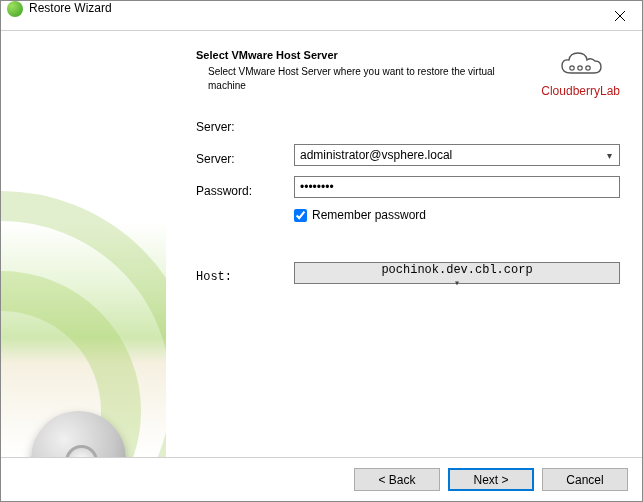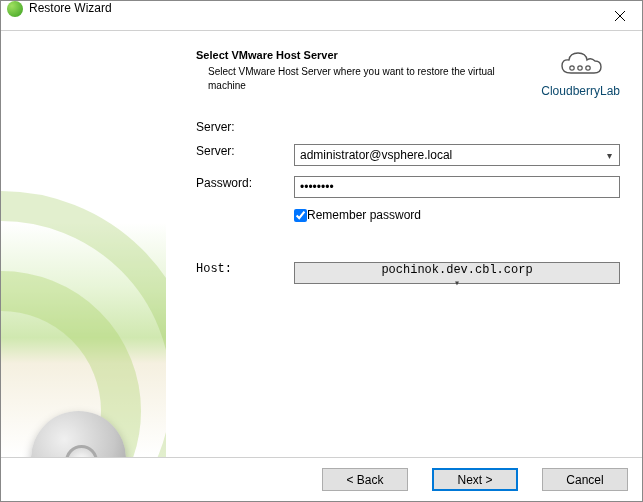--- a/index.html
+++ b/index.html
@@ -84,28 +84,28 @@
     flex-direction: column;
   }
   .header-row { display: flex; }
   .header-text { flex: 1; }
   .header-text h1 { font-size: 11px; font-weight: bold; margin-bottom: 4px; }
   .header-text p { font-size: 10px; color: #000; max-width: 300px; padding-left: 12px; line-height: 1.35; }
   .brand { text-align: center; }
   .brand .cloud {
     width: 50px; height: 30px; margin: 0 auto 2px;
   }
-  .brand .name { font-size: 12px; color: #0c4a6e; }
+  .brand .name { font-size: 12px; color: #b91c1c; }
 
   .form {
     margin-top: 22px;
   }
   .form-row {
     display: flex;
-    align-items: flex-start;
+    align-items: flex-end;
     margin-bottom: 10px;
   }
   .form-row label {
     width: 98px;
     font-size: 12px;
   }
   .form-row input[type=text],
   .form-row input[type=password],
   .form-row .select {
     flex: 1;
@@ -128,30 +128,31 @@
   }
   .select .chev {
     font-size: 10px;
     color: #444;
     padding: 0 2px;
   }
   .checkbox-row {
     margin-left: 98px;
     display: flex;
     align-items: center;
+    gap: 5px;
     margin-bottom: 10px;
   }
   .checkbox-row input { width: 13px; height: 13px; }
 
   .footer {
     border-top: 1px solid #d0d0d0;
     padding: 10px 14px;
     display: flex;
     justify-content: flex-end;
-    gap: 24px;
+    gap: 8px;
   }
   .footer button {
     width: 86px;
     height: 23px;
     font-family: inherit;
     font-size: 12px;
     background: #e1e1e1;
     border: 1px solid #adadad;
   }
   .footer button.primary {

